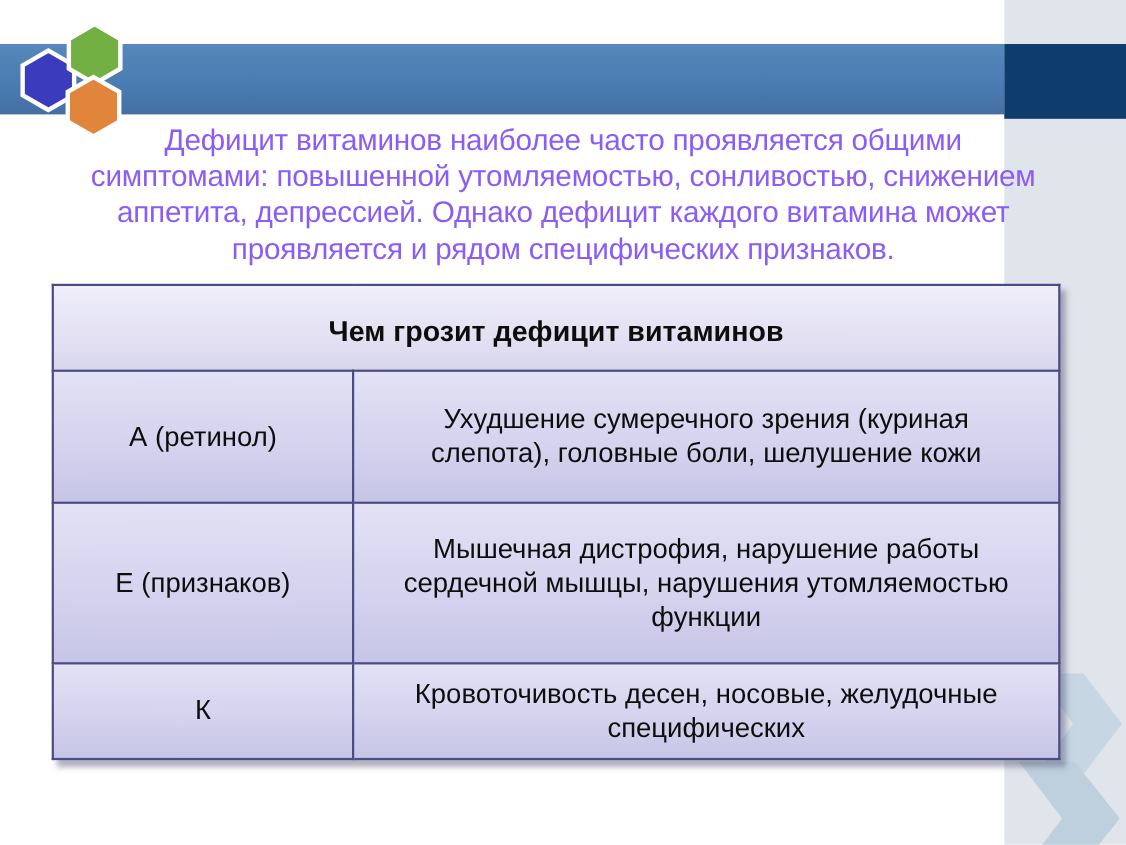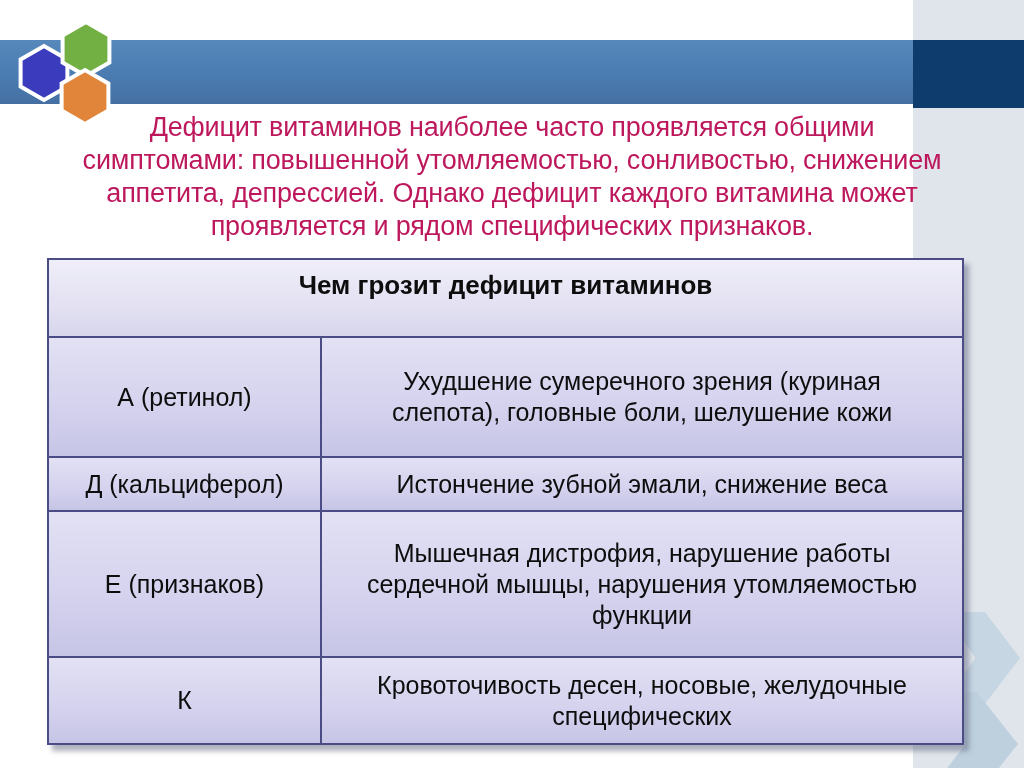--- a/index.html
+++ b/index.html
@@ -44,21 +44,21 @@
 
   
   .intro {
     position: absolute;
     left: 72px; top: 111px;
     width: 880px;
     text-align: center;
     font-size: 27px;
     line-height: 33px;
     letter-spacing: -0.2px;
-    color: #be185d;
+    color: #8b5cf6;
   }
 
   
   .vitamin-table {
     position: absolute;
     left: 47px; top: 258px;
     width: 915px;
     border-collapse: collapse;
     table-layout: fixed;
     box-shadow: 5px 6px 5px rgba(95, 100, 125, 0.5);
@@ -66,21 +66,21 @@
     line-height: 31px;
   }
   .vitamin-table th,
   .vitamin-table td {
     border: 2px solid #4b4b85;
     text-align: center;
   }
   .vitamin-table th {
     height: 78px;
     vertical-align: top;
-    padding-top: 10px;
+    padding-top: 26px;
     font-size: 26px;
     font-weight: bold;
     background: linear-gradient(180deg, #efeef9 0%, #e3e1f2 60%, #d8d6ec 100%);
     margin-top: 12px;
   }
   .vitamin-table td {
     vertical-align: middle;
     background: linear-gradient(180deg, #e3e1f4 0%, #d5d3ee 55%, #c7c5e6 100%);
   }
   .col-vitamin { width: 273px; }
@@ -140,24 +140,20 @@
   <thead>
     <tr>
       <th colspan="2">Чем грозит дефицит витаминов</th>
     </tr>
   </thead>
   <tbody>
     <tr class="row-a">
       <td class="vitamin-cell">А (ретинол)</td>
       <td class="effect-cell">Ухудшение сумеречного зрения (куриная слепота), головные боли, шелушение кожи</td>
     </tr>
-    <tr class="row-d">
-      <td class="vitamin-cell">Д (кальциферол)</td>
-      <td class="effect-cell">Истончение зубной эмали, снижение веса</td>
-    </tr>
     <tr class="row-e">
       <td class="vitamin-cell">Е (признаков)</td>
       <td class="effect-cell">Мышечная дистрофия, нарушение работы сердечной мышцы, нарушения утомляемостью функции</td>
     </tr>
     <tr class="row-k">
       <td class="vitamin-cell">К</td>
       <td class="effect-cell">Кровоточивость десен, носовые, желудочные специфических</td>
     </tr>
   </tbody>
 </table>

